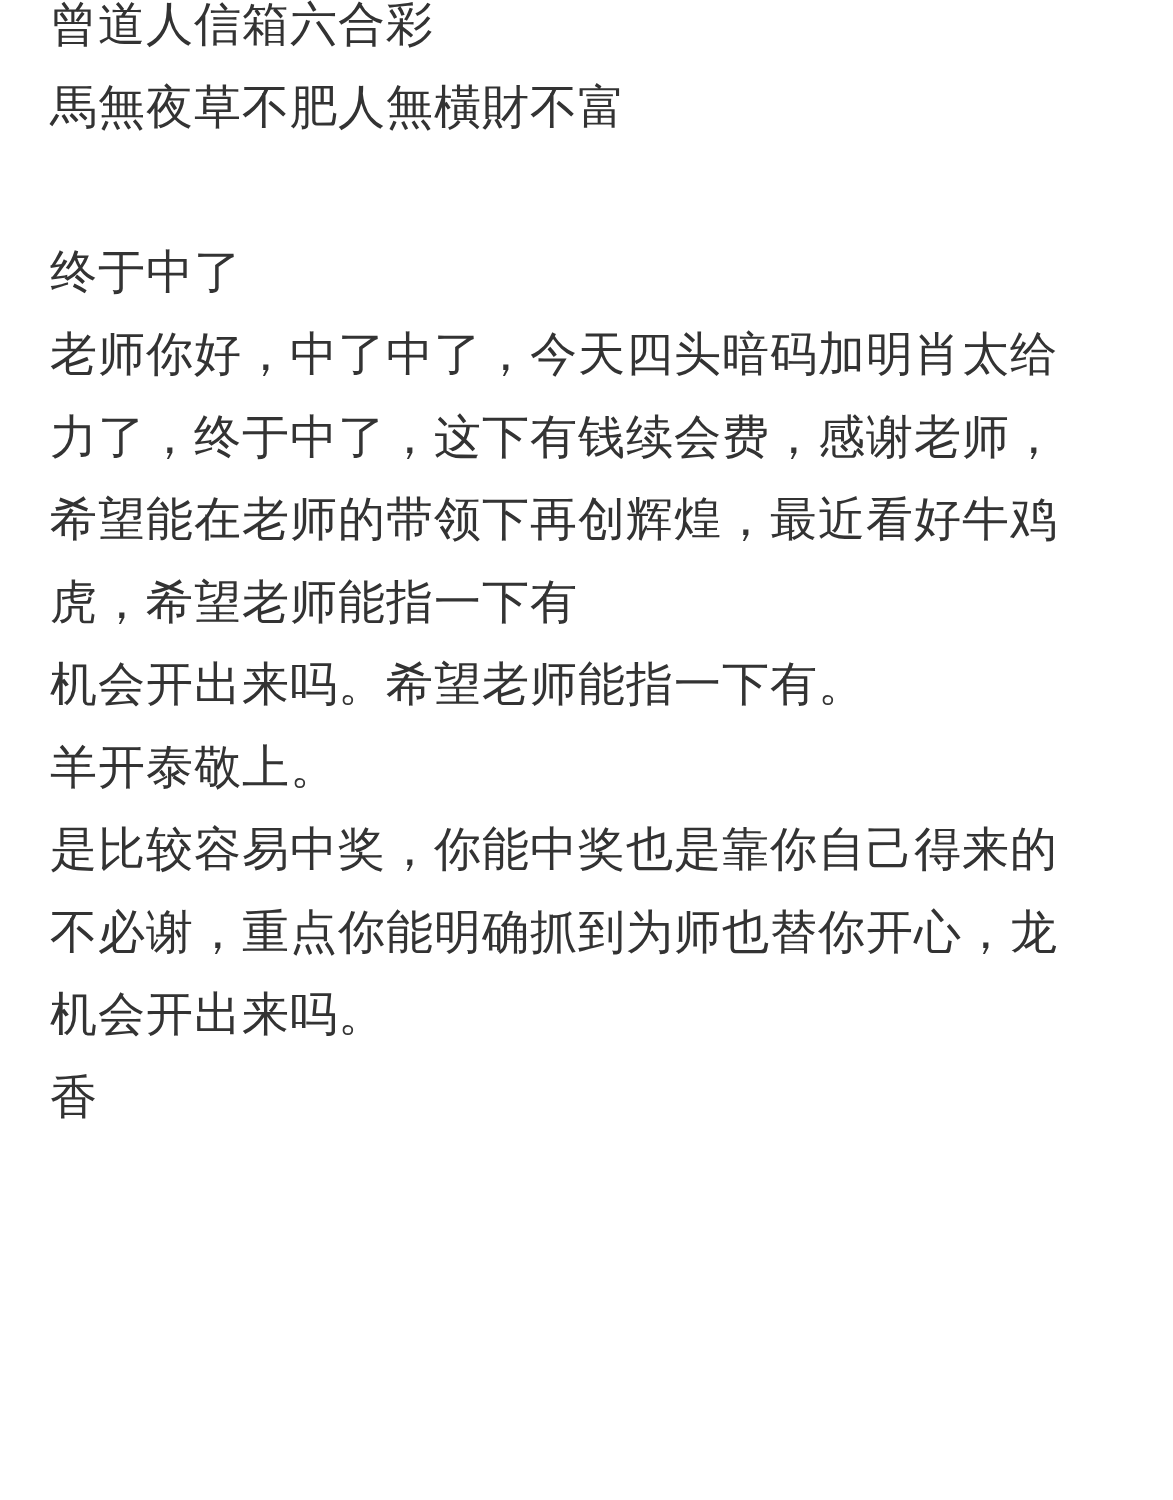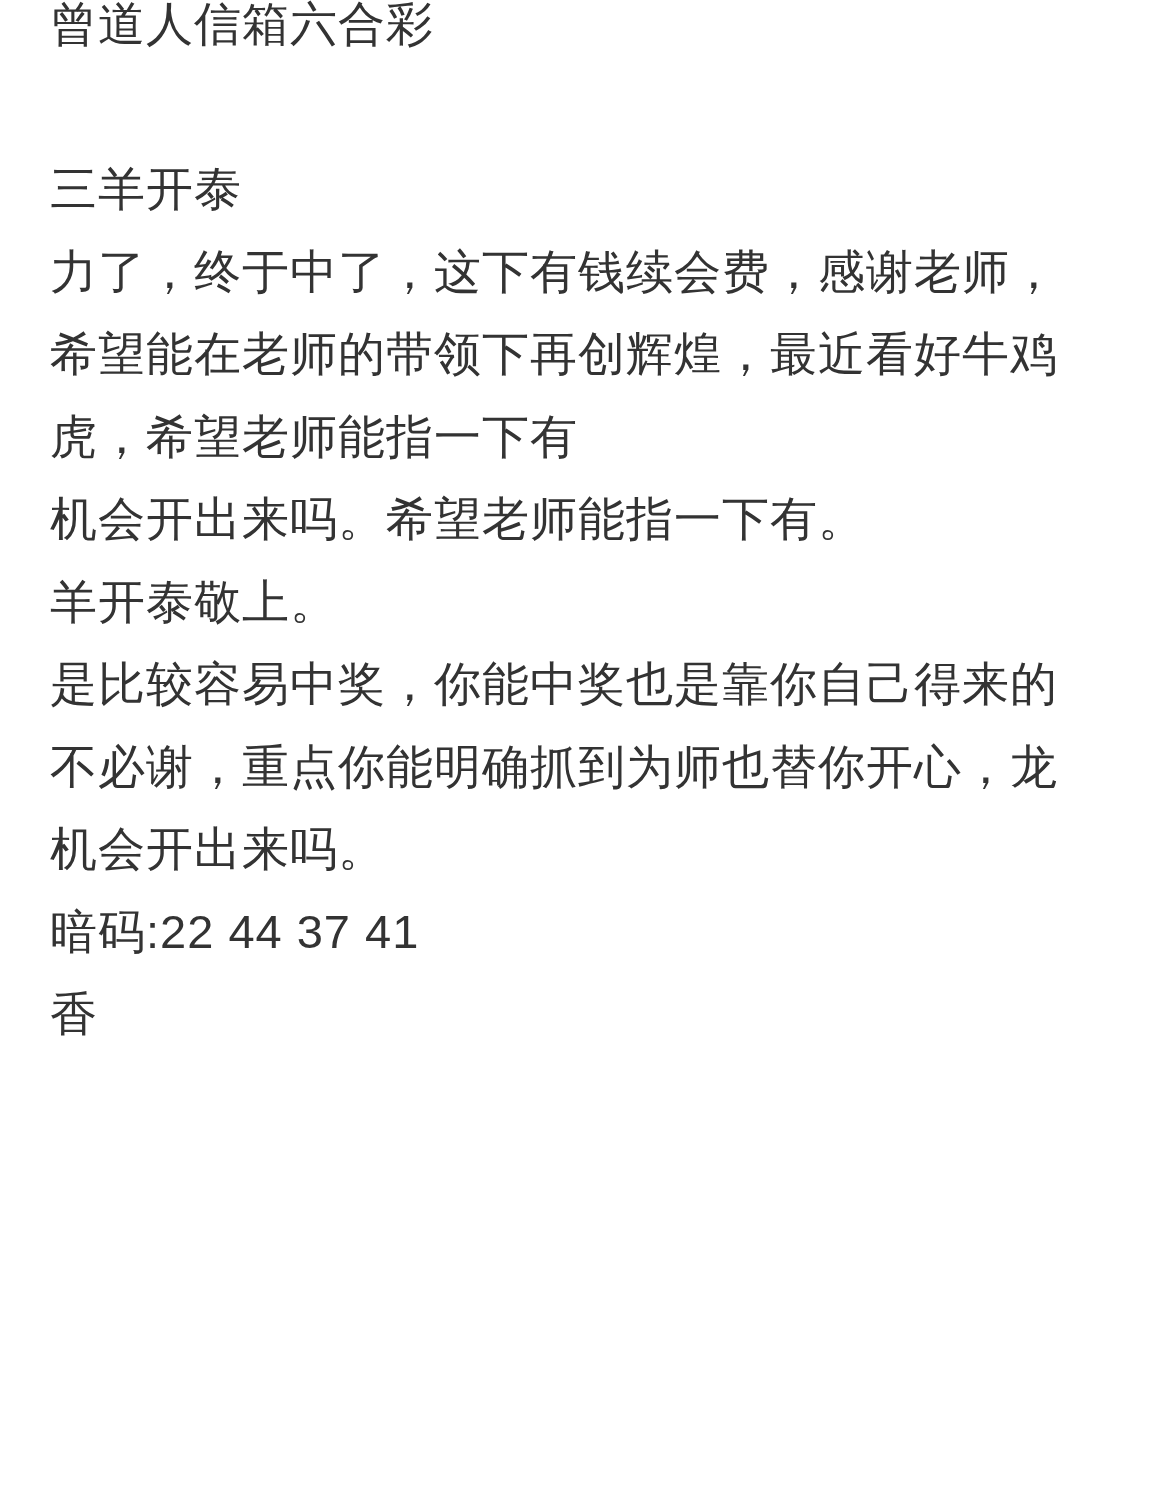--- a/index.html
+++ b/index.html
@@ -29,25 +29,26 @@
     font-weight: 500;
     white-space: nowrap;
     color: #333333;
   }
 </style>
 </head>
 <body>
 
 <div class="page">
   <div class="line">曾道人信箱六合彩</div>
+  <div class="line">馬無夜草不肥人無橫財不富</div>
   <div class="line"></div>
-  <div class="line">三羊开泰</div>
+  <div class="line">终于中了</div>
+  <div class="line">老师你好，中了中了，今天四头暗码加明肖太给</div>
   <div class="line">力了，终于中了，这下有钱续会费，感谢老师，</div>
   <div class="line">希望能在老师的带领下再创辉煌，最近看好牛鸡</div>
   <div class="line">虎，希望老师能指一下有</div>
   <div class="line">机会开出来吗。希望老师能指一下有。</div>
   <div class="line">羊开泰敬上。</div>
   <div class="line">是比较容易中奖，你能中奖也是靠你自己得来的</div>
   <div class="line">不必谢，重点你能明确抓到为师也替你开心，龙</div>
   <div class="line">机会开出来吗。</div>
-  <div class="line">暗码:22 44 37 41</div>
   <div class="line">香</div>
 </div>
 
 </body></html>

